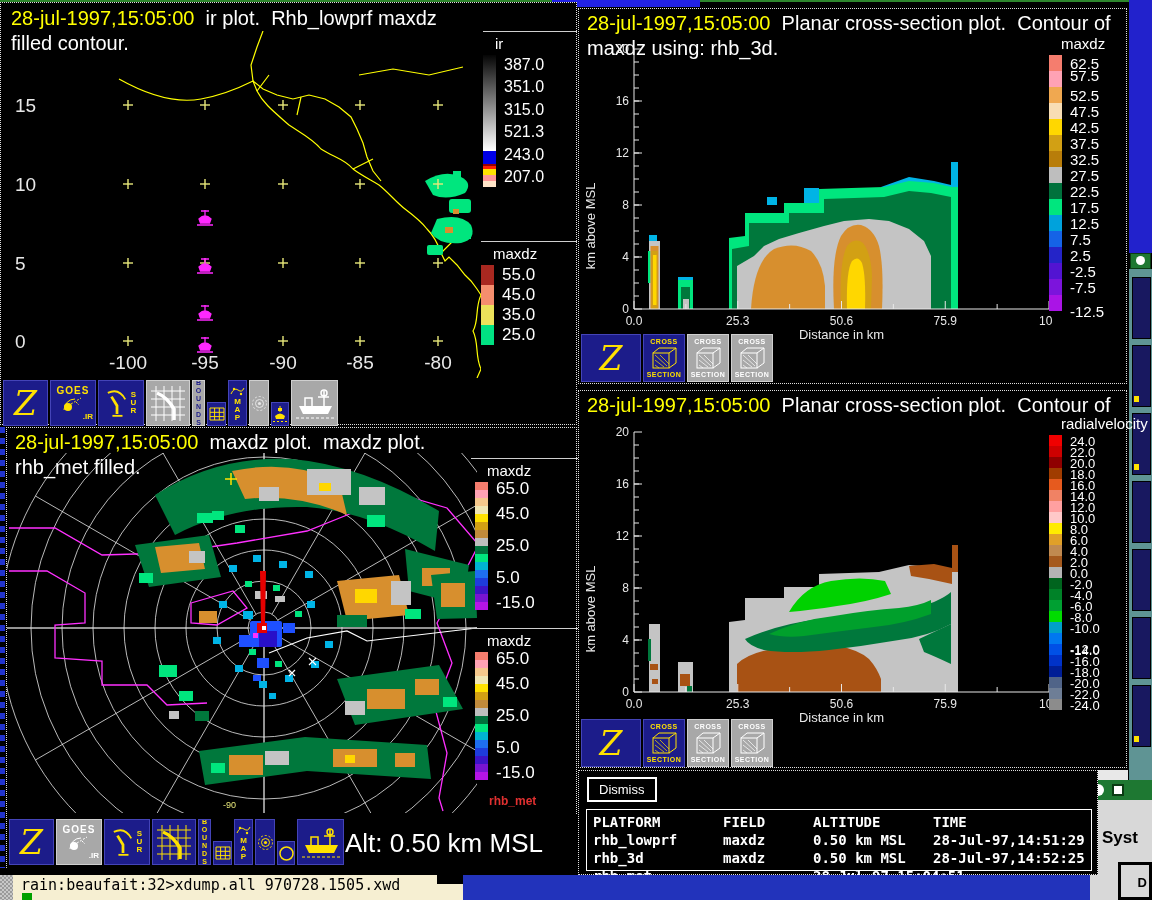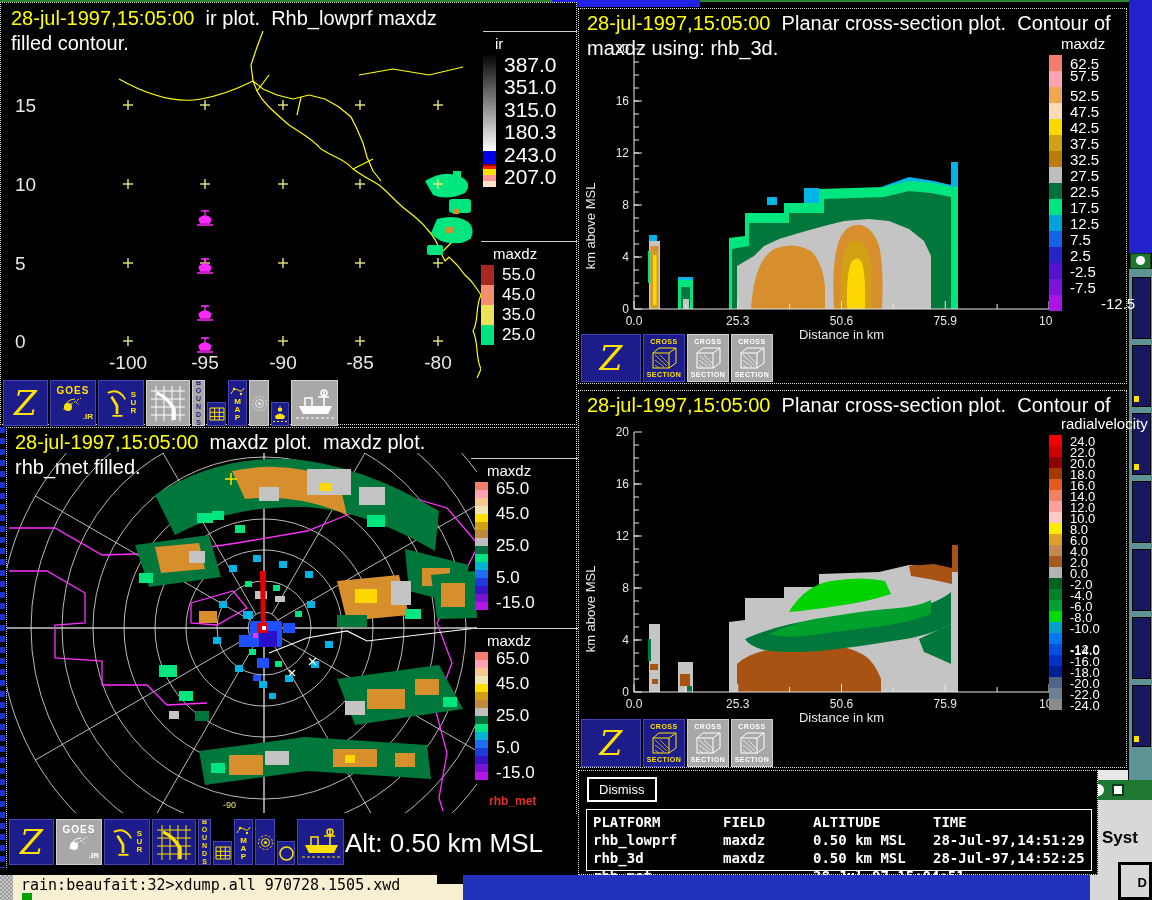--- a/index.html
+++ b/index.html
@@ -172,25 +172,25 @@
       <div class="cbar-row">
         <div class="cbar-strip">
           <div class="cbar-grad" style="height: 96px;"></div>
           <div class="cbar-seg" style="background: rgb(0, 0, 230); height: 13px;"></div>
           <div class="cbar-seg" style="background: rgb(150, 0, 0); height: 2px;"></div>
           <div class="cbar-seg" style="background: rgb(255, 30, 0); height: 3px;"></div>
           <div class="cbar-seg" style="background: rgb(255, 225, 0); height: 6px;"></div>
           <div class="cbar-seg" style="background: rgb(255, 150, 150); height: 6px;"></div>
           <div class="cbar-seg" style="background: rgb(255, 228, 200); height: 6px;"></div>
         </div>
-        <div class="cbar-labels" style="height: 132px; font-size: 21px;">
+        <div class="cbar-labels" style="height: 132px; font-size: 16px;">
           <div class="cbar-lab" style="top: 10px;">387.0</div>
           <div class="cbar-lab" style="top: 32.4px;">351.0</div>
           <div class="cbar-lab" style="top: 54.8px;">315.0</div>
-          <div class="cbar-lab" style="top: 77.2px;">180.3</div>
+          <div class="cbar-lab" style="top: 77.2px;">521.3</div>
           <div class="cbar-lab" style="top: 99.6px;">243.0</div>
           <div class="cbar-lab" style="top: 122px;">207.0</div>
         </div>
       </div>
     </div>
   <div class="sep-line" style="left:480px;top:238px;width:96px"></div>
   <div class="cbar" style="left:480px;top:242px">
       <div class="cbar-title">maxdz</div>
       <div class="cbar-row">
         <div class="cbar-strip">
@@ -394,21 +394,21 @@
           <div class="cbar-lab" style="top: 88px;">37.5</div>
           <div class="cbar-lab" style="top: 104px;">32.5</div>
           <div class="cbar-lab" style="top: 120px;">27.5</div>
           <div class="cbar-lab" style="top: 136px;">22.5</div>
           <div class="cbar-lab" style="top: 152px;">17.5</div>
           <div class="cbar-lab" style="top: 168px;">12.5</div>
           <div class="cbar-lab" style="top: 184px;">7.5</div>
           <div class="cbar-lab" style="top: 200px;">2.5</div>
           <div class="cbar-lab" style="top: 216px;">-2.5</div>
           <div class="cbar-lab" style="top: 232px;">-7.5</div>
-          <div class="cbar-lab" style="top: 248px; margin-left: 31px;">-12.5</div>
+          <div class="cbar-lab" style="top: 256px;">-12.5</div>
         </div>
       </div>
     </div>
 
   <div class="tbar xbtns" style="left:2px;top:325px">
       <div class="tbtn navy k-z " style="width: 60px;">
         <span class="zglyph">Z</span>
       </div>
       <div class="tbtn navy k-cube " style="width: 42px;">
         <span class="cs-lab">CROSS</span>

